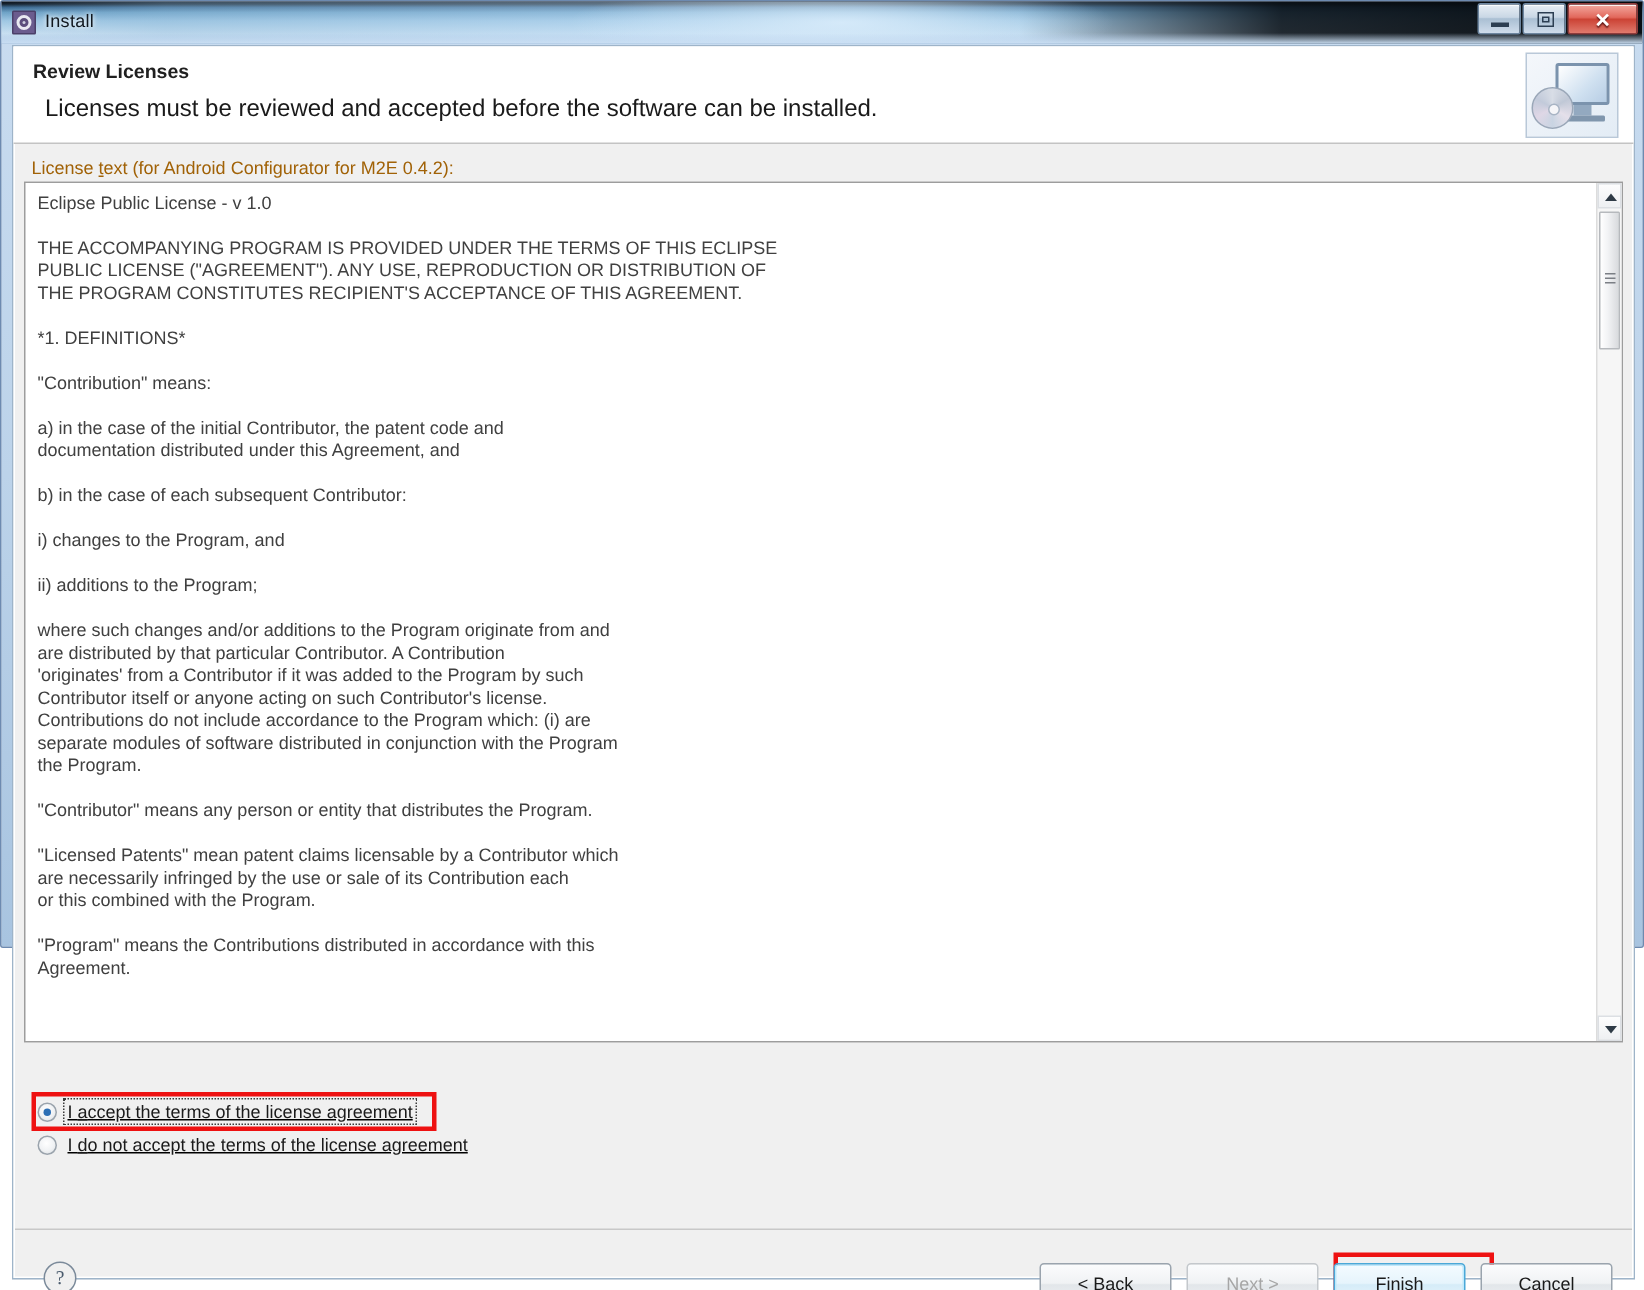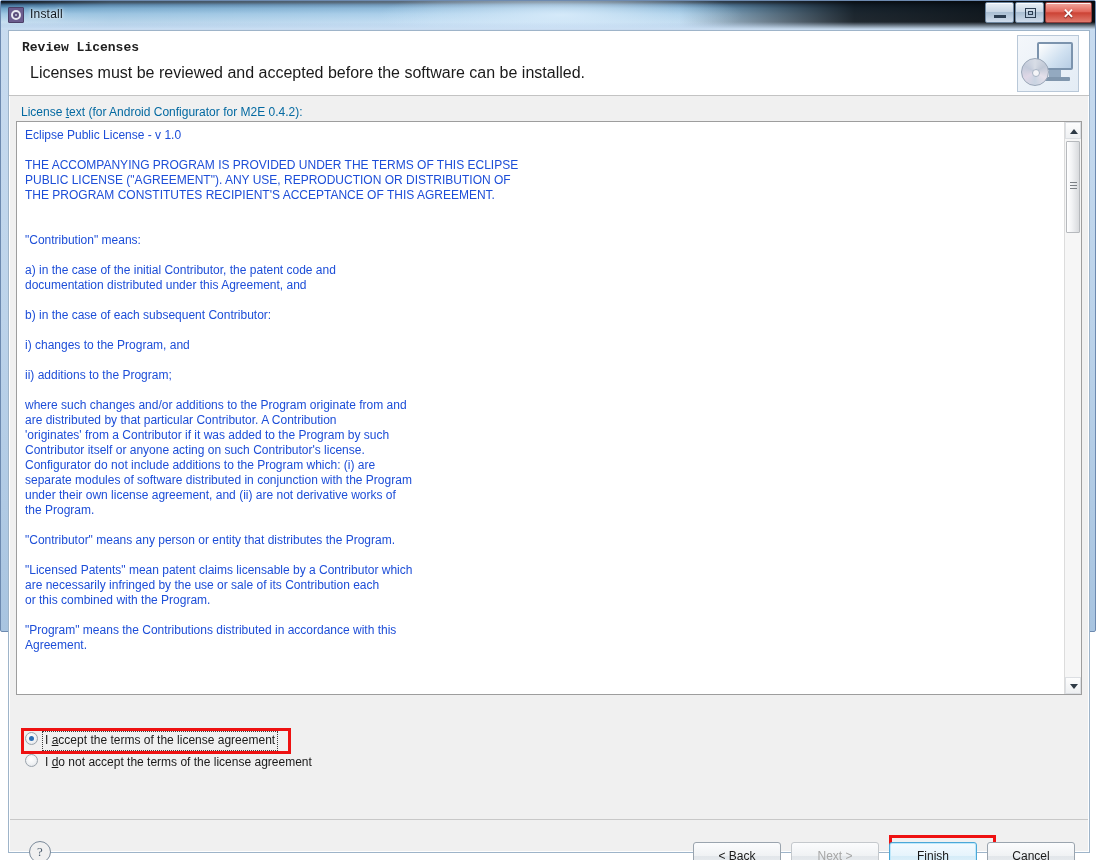--- a/index.html
+++ b/index.html
@@ -171,21 +171,20 @@
     background: #ffffff;
     border-bottom: 1px solid #c3c3c3;
     box-sizing: border-box;
   }
   .header-title {
     position: absolute;
     left: 13px; top: 9px;
     font-size: 13px;
     font-weight: bold;
     color: #202020;
-    font-family: Liberation Mono, monospace;
   }
   .header-sub {
     position: absolute;
     left: 21px; top: 33px;
     font-size: 16px;
     color: #1a1a1a;
   }
   .header-icon {
     position: absolute;
     right: 10px; top: 4px;
@@ -233,21 +232,21 @@
     border-radius: 50%;
     background: #f5f5f8;
     border: 1px solid #a8b4c4;
   }
 
   
   .license-label {
     position: absolute;
     left: 12px; top: 74px;
     font-size: 12px;
-    color: #0369a1;
+    color: #a16207;
   }
   .license-label u { text-decoration: underline; }
 
   
   .textarea-wrap {
     position: absolute;
     left: 7px; top: 90px;
     width: 1066px;
     height: 574px;
     background: #ffffff;
@@ -259,21 +258,21 @@
     left: 0; top: 0;
     width: 1047px;
     height: 572px;
     overflow: hidden;
     padding: 6px 0 0 8px;
     box-sizing: border-box;
   }
   .lic-line {
     font-size: 12px;
     line-height: 15px;
-    color: #1d4ed8;
+    color: #404040;
     white-space: pre;
     min-height: 15px;
   }
 
   
   .scrollbar {
     position: absolute;
     right: 0; top: 0;
     width: 17px;
     height: 572px;
@@ -320,20 +319,22 @@
     margin-bottom: 2px;
     background: #7b7f85;
   }
 
   
   .radio-row {
     position: absolute;
     left: 16px;
     height: 18px;
     display: flex;
+    align-items: center;
+    text-decoration: underline;
   }
   .radio-row.accept { top: 701px; }
   .radio-row.decline { top: 723px; }
   .radio-dot {
     width: 13px; height: 13px;
     border-radius: 50%;
     box-sizing: border-box;
     background: radial-gradient(circle at 45% 38%, #ffffff 0%, #f0f2f4 55%, #d7dbe0 100%);
     border: 1px solid #9aa3ac;
     position: relative;
@@ -474,39 +475,39 @@
     </div>
 
     <div class="textarea-wrap">
       <div class="textarea-inner" id="license-lines">
           <div class="lic-line">Eclipse Public License - v 1.0</div>
           <div class="lic-line"></div>
           <div class="lic-line">THE ACCOMPANYING PROGRAM IS PROVIDED UNDER THE TERMS OF THIS ECLIPSE</div>
           <div class="lic-line">PUBLIC LICENSE ("AGREEMENT"). ANY USE, REPRODUCTION OR DISTRIBUTION OF</div>
           <div class="lic-line">THE PROGRAM CONSTITUTES RECIPIENT'S ACCEPTANCE OF THIS AGREEMENT.</div>
           <div class="lic-line"></div>
+          <div class="lic-line">*1. DEFINITIONS*</div>
           <div class="lic-line"></div>
           <div class="lic-line">"Contribution" means:</div>
           <div class="lic-line"></div>
           <div class="lic-line">a) in the case of the initial Contributor, the patent code and</div>
           <div class="lic-line">documentation distributed under this Agreement, and</div>
           <div class="lic-line"></div>
           <div class="lic-line">b) in the case of each subsequent Contributor:</div>
           <div class="lic-line"></div>
           <div class="lic-line">i) changes to the Program, and</div>
           <div class="lic-line"></div>
           <div class="lic-line">ii) additions to the Program;</div>
           <div class="lic-line"></div>
           <div class="lic-line">where such changes and/or additions to the Program originate from and</div>
           <div class="lic-line">are distributed by that particular Contributor. A Contribution</div>
           <div class="lic-line">'originates' from a Contributor if it was added to the Program by such</div>
           <div class="lic-line">Contributor itself or anyone acting on such Contributor's license.</div>
-          <div class="lic-line">Configurator do not include additions to the Program which: (i) are</div>
+          <div class="lic-line">Contributions do not include accordance to the Program which: (i) are</div>
           <div class="lic-line">separate modules of software distributed in conjunction with the Program</div>
-          <div class="lic-line">under their own license agreement, and (ii) are not derivative works of</div>
           <div class="lic-line">the Program.</div>
           <div class="lic-line"></div>
           <div class="lic-line">"Contributor" means any person or entity that distributes the Program.</div>
           <div class="lic-line"></div>
           <div class="lic-line">"Licensed Patents" mean patent claims licensable by a Contributor which</div>
           <div class="lic-line">are necessarily infringed by the use or sale of its Contribution each</div>
           <div class="lic-line">or this combined with the Program.</div>
           <div class="lic-line"></div>
           <div class="lic-line">"Program" means the Contributions distributed in accordance with this</div>
           <div class="lic-line">Agreement.</div>

